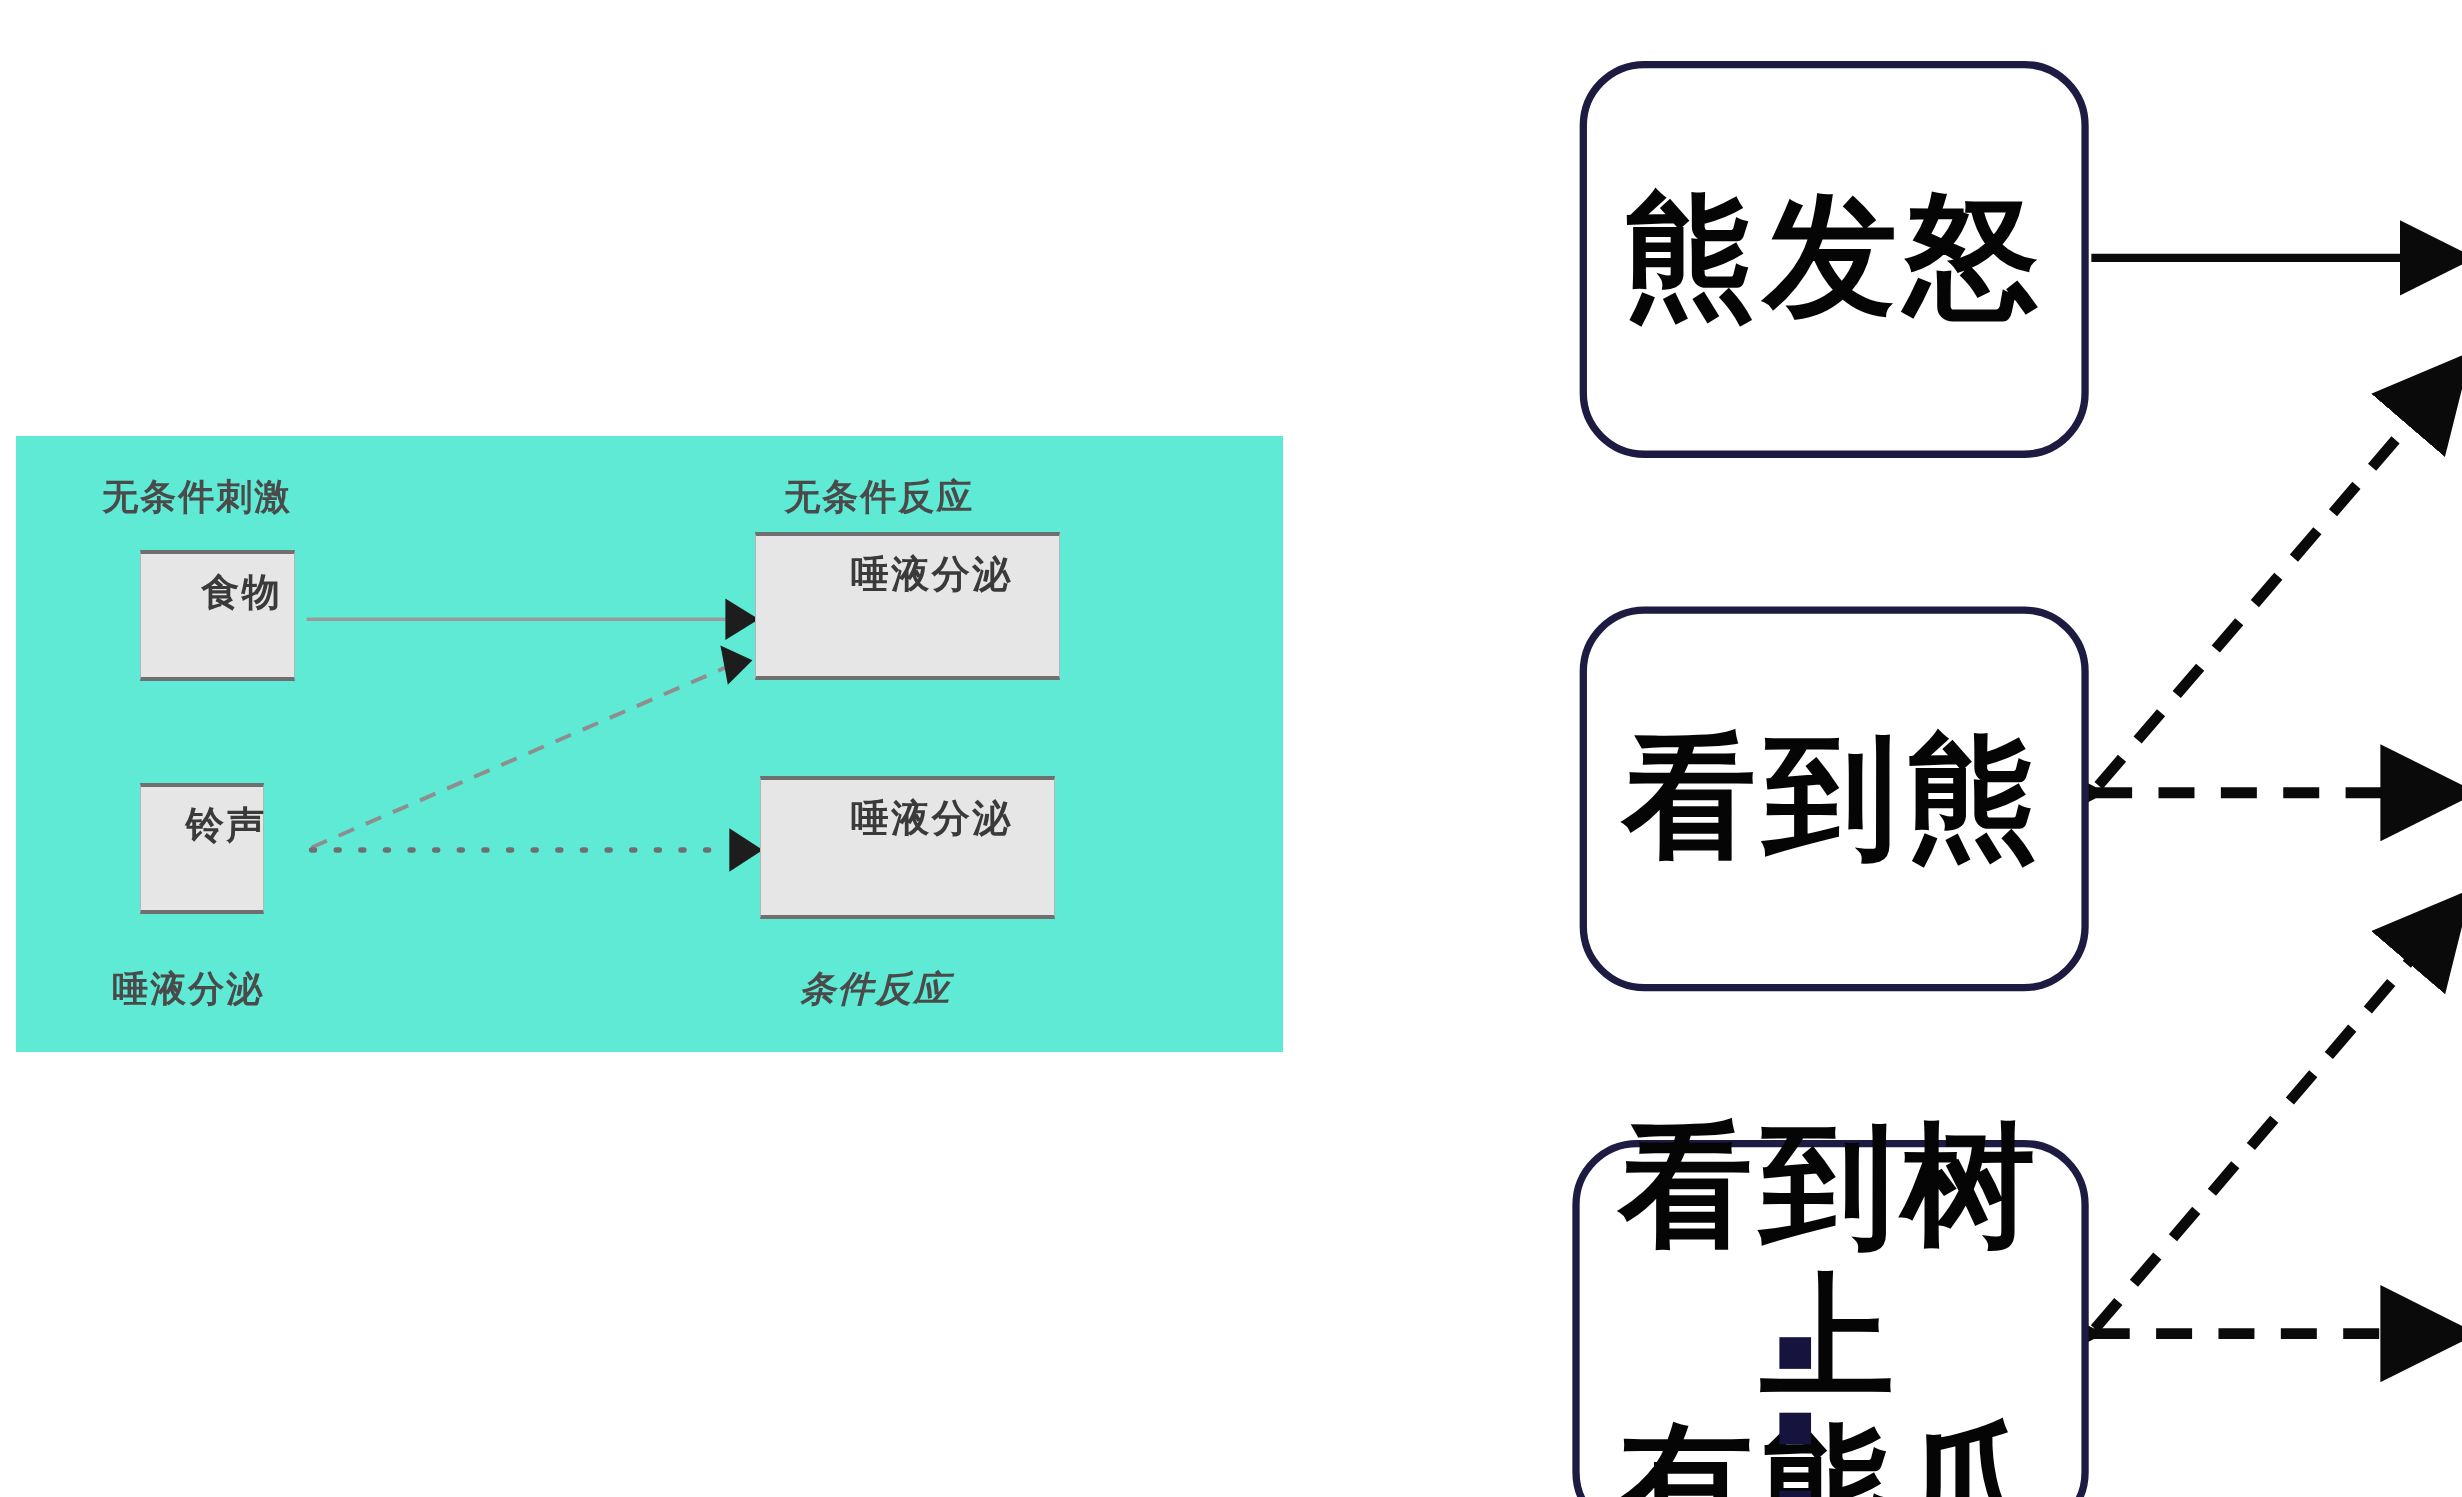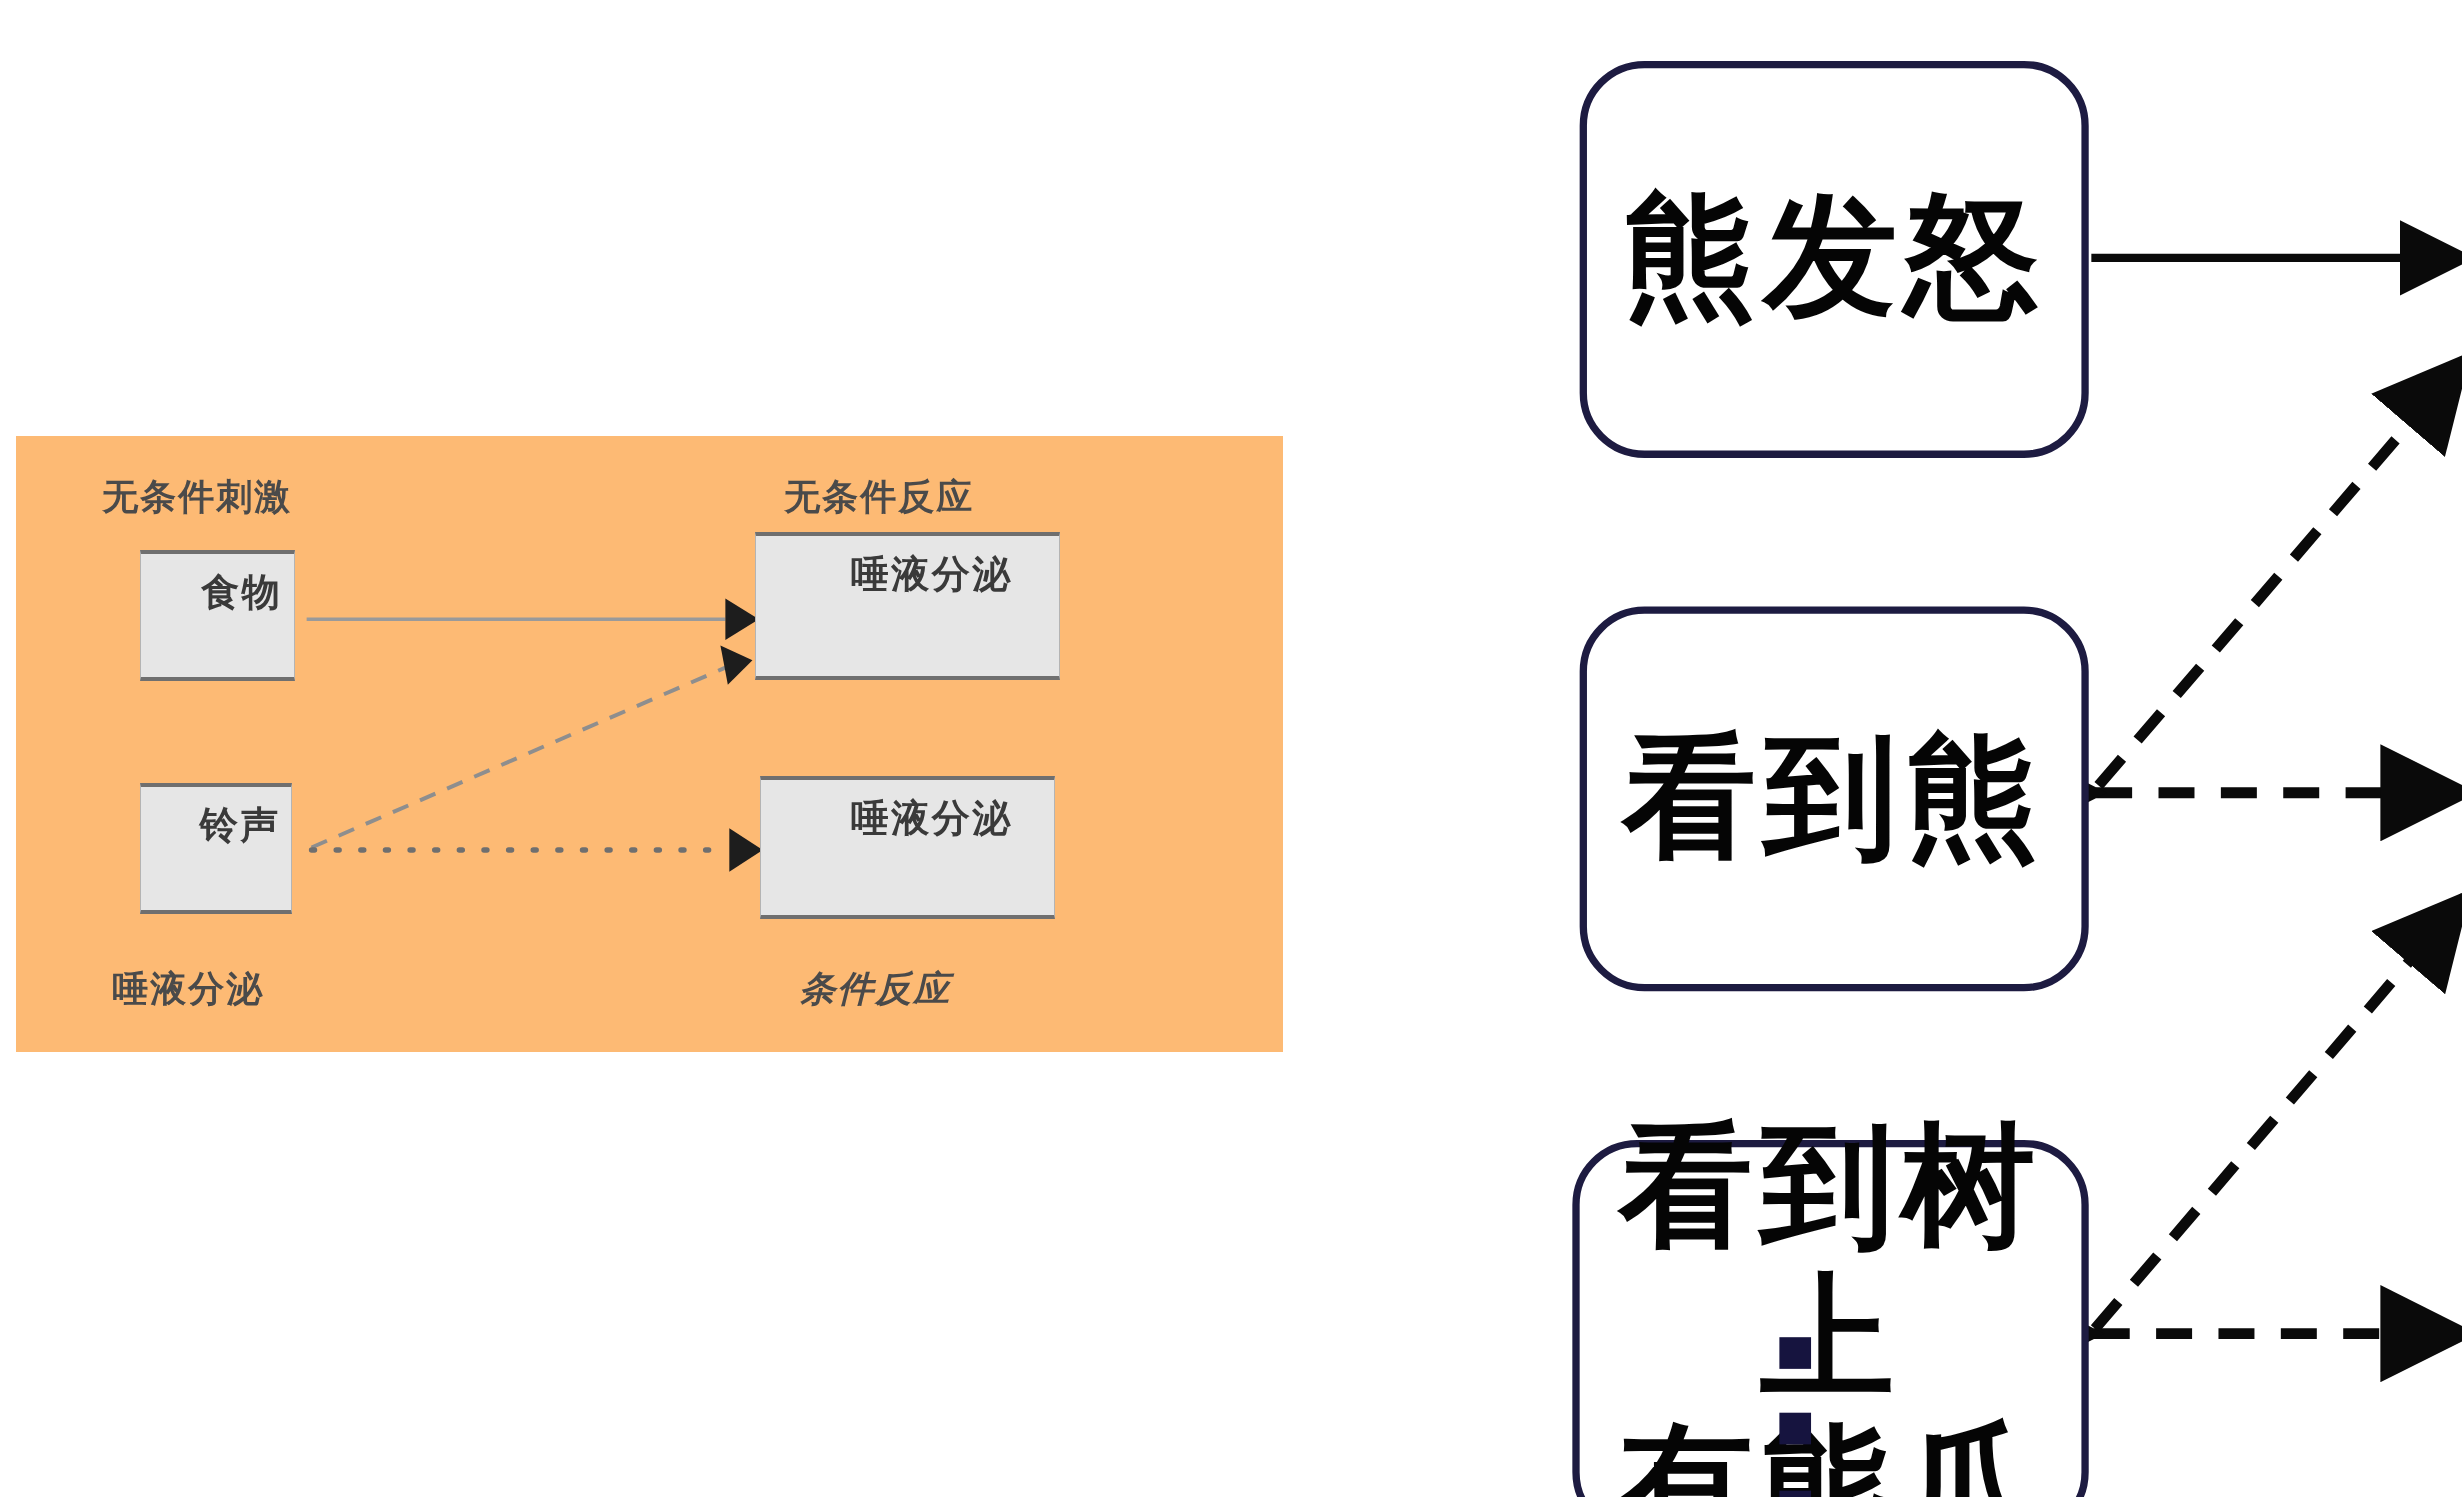--- a/index.html
+++ b/index.html
@@ -1,36 +1,36 @@
 <!DOCTYPE html>
 <html style="font-size:7.9px"><head>
 <meta charset="utf-8">
 <style>
   html,body{margin:0;padding:0;background:#ffffff;}
   body{width:3306px;height:1498px;position:relative;overflow:hidden;
        font-family:"Liberation Sans","DejaVu Sans",sans-serif;}
 
   
   #left-panel{position:absolute;left:16.3px;top:436px;width:1267px;height:616px;
-              background:#fdba74;}
+              background:#5eead4;}
   .lp-label{position:absolute;color:#4a4a4a;font-size:36px;font-weight:700;
             letter-spacing:2px;white-space:nowrap;}
   #lp-label-ucs{left:86px;top:37px;}
   #lp-label-ucr{left:768px;top:37px;}
   #lp-label-cs{left:96px;top:529px;}
   #lp-label-cr{left:783px;top:529px;font-style:italic;}
 
   .lp-box{position:absolute;background:#e6e6e6;
           border:1.5px solid #b4b4b4;border-top:4.4px solid #6f6f6f;border-bottom:4.4px solid #6f6f6f;
           display:flex;align-items:flex-start;justify-content:center;
           box-sizing:border-box;padding-left:48px;}
   .lp-box > span{color:#3a3a3a;font-size:38px;font-weight:700;letter-spacing:2.5px;
                  white-space:nowrap;padding-top:12.8px;}
   #lp-box-food{left:124px;top:114px;width:155px;height:131px;}
-  #lp-box-bell{left:124px;top:347px;width:152px;height:131px;}
+  #lp-box-bell{left:124px;top:347px;width:124px;height:131px;}
   #lp-box-saliva1{left:739px;top:96px;width:305px;height:148px;}
   #lp-box-saliva2{left:744px;top:340px;width:295px;height:143px;}
 
   
   #lp-arrows{position:absolute;left:0;top:0;width:1267px;height:616px;}
 
   
   #right-panel{position:absolute;left:1453px;top:0px;width:1853px;height:1498px;}
 
   .rbox{position:absolute;background:#ffffff;border-radius:26.6px;box-sizing:border-box;

